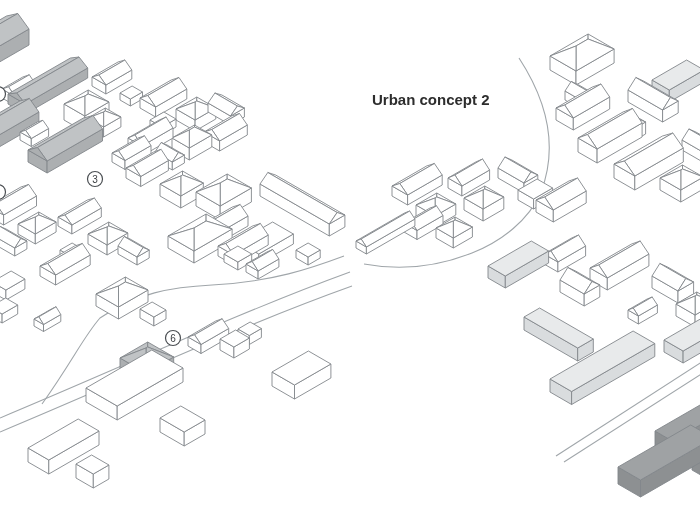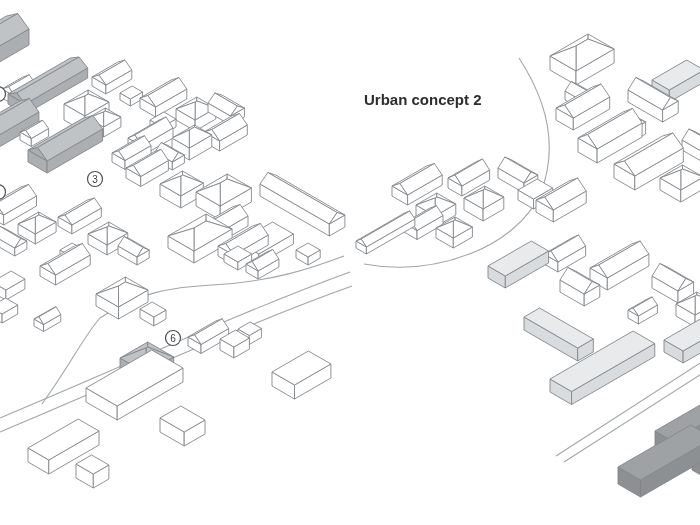--- a/index.html
+++ b/index.html
@@ -1,21 +1,21 @@
 <!DOCTYPE html>
 <html><head>
 <meta charset="utf-8">
 <style>
   html,body{margin:0;padding:0;background:#ffffff;}
   .stage{
     position:relative;width:700px;height:525px;background:#ffffff;overflow:hidden;
     font-family:"Liberation Sans", sans-serif;
   }
   .diagram-title{
-    position:absolute;left:364px;top:91px;
+    position:absolute;left:372px;top:91px;
     font-size:15px;font-weight:bold;color:#2d2d2d;letter-spacing:0px;
   }
   svg{position:absolute;left:0;top:0;}
   .marker-text{
     font-family:"Liberation Sans", sans-serif;
     font-size:10px;fill:#3a3d40;
   }
 </style>
 </head>
 <body>

